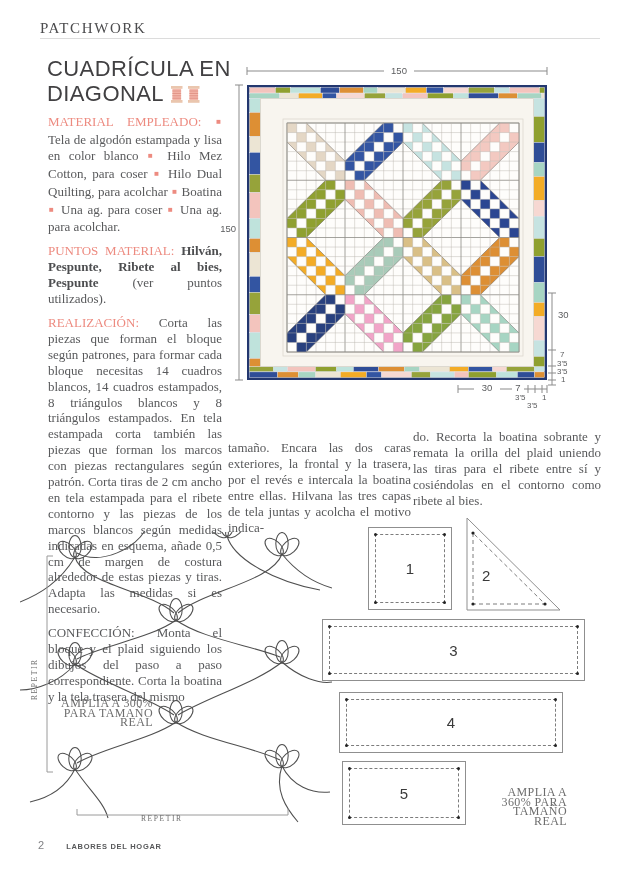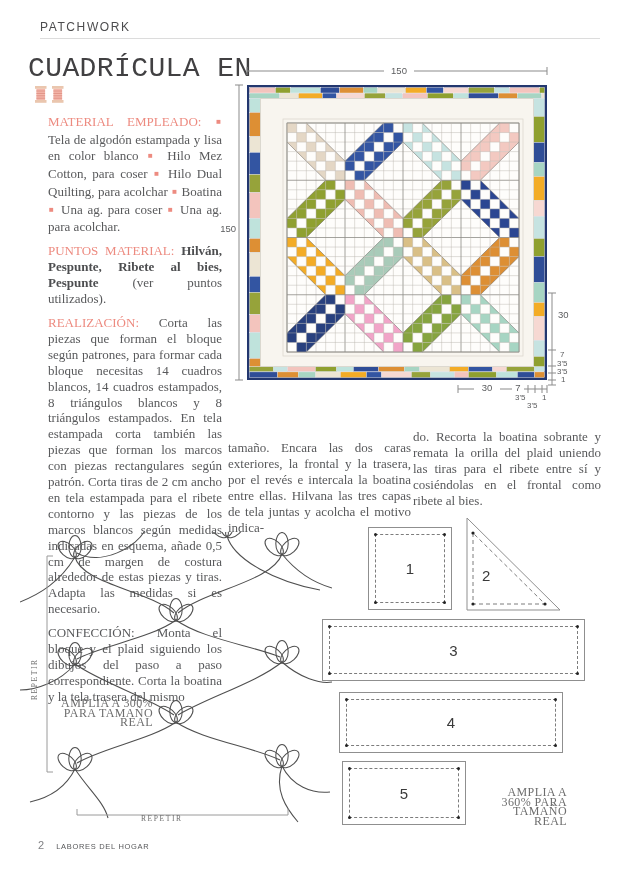--- a/index.html
+++ b/index.html
@@ -1,22 +1,22 @@
 <!DOCTYPE html>
 <html><head>
 <meta charset="utf-8">
 <style>
   html,body{margin:0;padding:0}
   body{width:640px;height:870px;position:relative;background:#ffffff;
        font-family:"Liberation Serif",serif;color:#58595b;overflow:hidden}
   .abs{position:absolute}
-  .kicker{left:40px;top:20px;font-family:Liberation Sans, sans-serif;font-size:12px;
+  .kicker{left:40px;top:20px;font-family:Liberation Serif, serif;font-size:15px;
           letter-spacing:1.6px;color:#4c4c4e}
   .toprule{left:40px;top:38px;width:560px;border-top:1px solid #dcdcdc;height:0}
-  .title{left:28px;top:56px;font-family:Liberation Mono, monospace;font-size:28px;
+  .title{left:47px;top:56px;font-family:Liberation Sans, sans-serif;font-size:22px;
          line-height:25px;color:#414042;letter-spacing:.4px}
   .spools{vertical-align:-2px;margin-left:6px}
   .col{font-size:13px;line-height:15.9px;text-align:justify}
   .col p{margin:8px}
   .col1{left:40px;top:106px;width:190px}
   .col2{left:228px;top:440px;width:183px;margin:0}
   .col3{left:413px;top:429px;width:188px;margin:0}
   .lbl{color:#ed8b80}
   .clbl{color:#58595b}
   .bold{font-weight:bold;color:#4d4e50}
@@ -31,30 +31,30 @@
   .piece .inner{position:absolute;inset:6px;border:1px dashed #7c7c7c}
   .piece .num,.num2{font-family:"Liberation Sans",sans-serif;font-size:15px;color:#3a3a3a}
   .piece .num{position:absolute;inset:0;display:flex;align-items:center;justify-content:center}
   .num2{position:absolute}
   .dot{position:absolute;width:3px;height:3px;background:#222;border-radius:50%}
   .dot.tl{left:5px;top:5px}.dot.tr{right:5px;top:5px}
   .dot.bl{left:5px;bottom:5px}.dot.br{right:5px;bottom:5px}
   .footer{left:38px;top:835px}
   .pagenum{font-family:"Liberation Sans",sans-serif;font-size:11px;color:#808184}
   .brand{font-family:"Liberation Sans",sans-serif;font-size:7.5px;letter-spacing:.7px;
-         color:#57585a;margin-left:12px;font-weight:normal}
+         color:#57585a;margin-left:22px;font-weight:bold}
 </style>
 </head>
 <body>
 
 <div class="kicker abs">PATCHWORK</div>
 <div class="toprule abs"></div>
 <div class="title abs">
   <span>CUADRÍCULA EN</span><br>
-  <svg class="spools" width="31" height="17" viewBox="0 0 31 17">
+  <span>DIAGONAL</span><svg class="spools" width="31" height="17" viewBox="0 0 31 17">
     <g>
         <rect x="1" y="0" width="11.5" height="2.8" fill="#eac6ae"></rect>
         <rect x="2.4" y="2.8" width="8.7" height="11.2" fill="#f4b7ab"></rect>
         <path d="M2.4,5 h8.7 M2.4,7.4 h8.7 M2.4,9.8 h8.7 M2.4,12.2 h8.7" stroke="#e09286" stroke-width="1"></path>
         <rect x="1" y="14" width="11.5" height="2.8" fill="#eac6ae"></rect>
       </g>
     <g transform="translate(17,0)">
         <rect x="1" y="0" width="11.5" height="2.8" fill="#eac6ae"></rect>
         <rect x="2.4" y="2.8" width="8.7" height="11.2" fill="#f4b7ab"></rect>
         <path d="M2.4,5 h8.7 M2.4,7.4 h8.7 M2.4,9.8 h8.7 M2.4,12.2 h8.7" stroke="#e09286" stroke-width="1"></path>
@@ -63,21 +63,21 @@
   </svg>
 </div>
 
 <div class="col col1 abs">
   <p><span class="lbl">MATERIAL EMPLEADO:</span> <span class="bullet">■</span> Tela de algodón estampada y lisa en color blanco <span class="bullet">■</span> Hilo Mez Cotton, para coser <span class="bullet">■</span> Hilo Dual Quilting, para acolchar <span class="bullet">■</span> Boatina <span class="bullet">■</span> Una ag. para coser <span class="bullet">■</span> Una ag. para acolchar.</p>
   <p><span class="lbl">PUNTOS MATERIAL:</span> <span class="bold">Hilván, Pespunte, Ribete al bies, Pespunte</span> (ver puntos utilizados).</p>
   <p><span class="lbl">REALIZACIÓN:</span> Corta las piezas que forman el bloque según patrones, para formar cada bloque necesitas 14 cuadros blancos, 14 cuadros estampados, 8 triángulos blancos y 8 triángulos estampados. En tela estampada corta también las piezas que forman los marcos con piezas rectangulares según patrón. Corta tiras de 2 cm ancho en tela estampada para el ribete contorno y las piezas de los marcos blancos según medidas indicadas en esquema, añade 0,5 cm de margen de costura alrededor de estas piezas y tiras. Adapta las medidas si es necesario.</p>
   <p><span class="clbl">CONFECCIÓN:</span> Monta el bloque y el plaid siguiendo los dibujos del paso a paso correspondiente. Corta la boatina y la tela trasera del mismo</p>
 </div>
 <p class="col col2 abs">tamaño. Encara las dos caras exteriores, la frontal y la trasera, por el revés e intercala la boatina entre ellas. Hilvana las tres capas de tela juntas y acolcha el motivo indica-</p>
-<p class="col col3 abs">do. Recorta la boatina sobrante y remata la orilla del plaid uniendo las tiras para el ribete entre sí y cosiéndolas en el frontal como ribete al bies.</p>
+<p class="col col3 abs">do. Recorta la boatina sobrante y remata la orilla del plaid uniendo las tiras para el ribete entre sí y cosiéndolas en el contorno como ribete al bies.</p>
 
 <svg id="quilt" class="abs" style="left:247px;top:85px" width="300" height="295" viewBox="0 0 300 295">
     <rect x="0" y="0" width="300" height="295" fill="#23376f"></rect>
     <rect x="2.5" y="2.5" width="26" height="5.6" fill="#f3c4bd" stroke="#ffffff" stroke-width="0.4"></rect>
     <rect x="28.5" y="2.5" width="15" height="5.6" fill="#8fa02f" stroke="#ffffff" stroke-width="0.4"></rect>
     <rect x="43.5" y="2.5" width="30" height="5.6" fill="#bfe3dc" stroke="#ffffff" stroke-width="0.4"></rect>
     <rect x="73.5" y="2.5" width="19" height="5.6" fill="#2f4d97" stroke="#ffffff" stroke-width="0.4"></rect>
     <rect x="92.5" y="2.5" width="24" height="5.6" fill="#dd8f34" stroke="#ffffff" stroke-width="0.4"></rect>
     <rect x="116.5" y="2.5" width="14" height="5.6" fill="#a7d5c3" stroke="#ffffff" stroke-width="0.4"></rect>
     <rect x="130.5" y="2.5" width="28" height="5.6" fill="#ece5d4" stroke="#ffffff" stroke-width="0.4"></rect>

